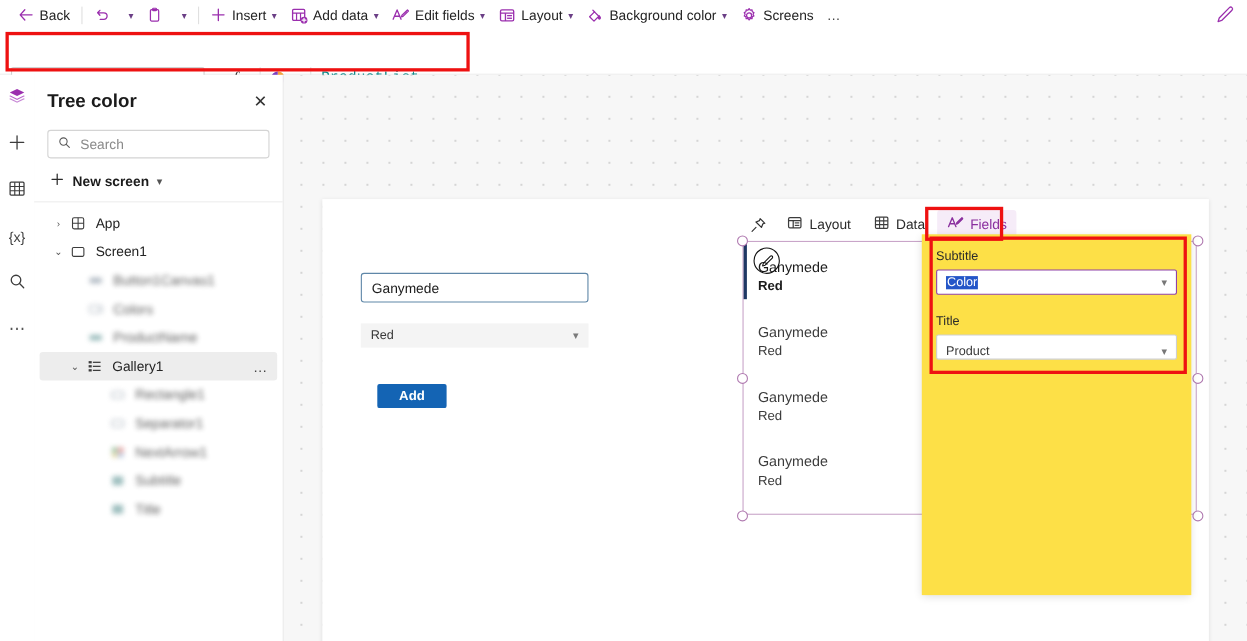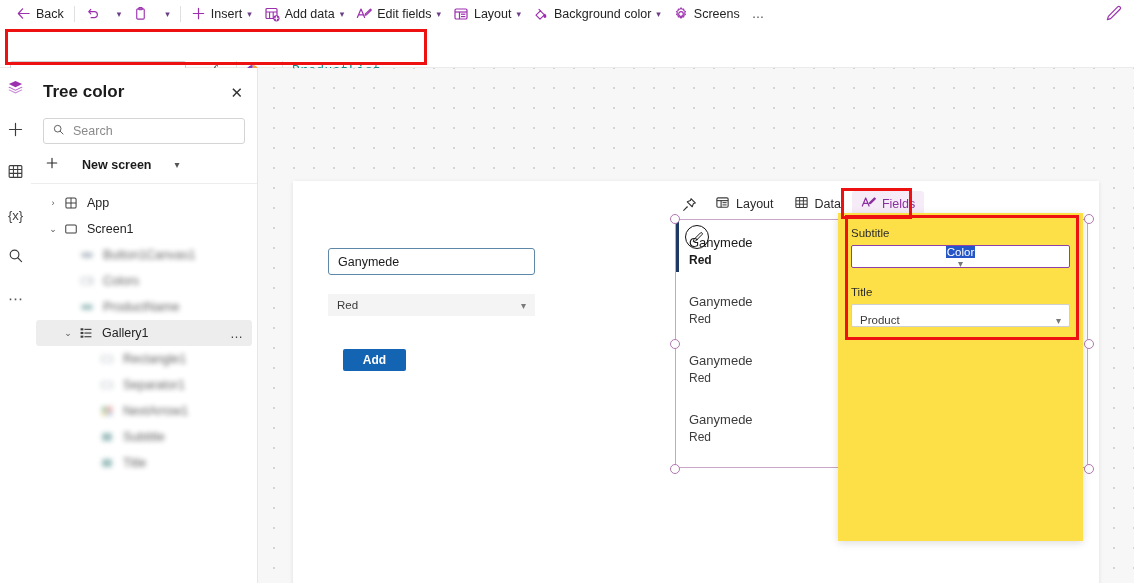--- a/index.html
+++ b/index.html
@@ -193,21 +193,21 @@
   #tree-search input {
     border: 0; outline: 0;
     font-family: "Liberation Sans", sans-serif;
     font-size: 12.5px;
     color: #0c4a6e;
     width: 100%;
     background: transparent;
   }
   #tree-search input::placeholder { color: #8a8a8a; }
   #new-screen {
-    display: flex; align-items: center; gap: 23px;
+    display: flex; align-items: center; gap: 7px;
     margin: 7px 12px 0 12px;
     padding: 5px 2px;
     font-size: 12.5px;
     font-weight: 600;
     cursor: pointer;
     color: #1b1b1b;
   }
   #new-screen .chev { font-weight: 400; font-size: 10px; color: #555; }
   #tree-list-divider {
     margin: 5px 0 0 0;
@@ -413,21 +413,20 @@
     border-radius: 2px;
     display: flex; align-items: center; justify-content: space-between;
     padding: 0 8px;
     box-sizing: border-box;
     font-size: 11.5px;
     color: #3a3a3a;
     cursor: pointer;
   }
   .fld-combo.focused {
     border: 1.6px solid #8e41a8;
-    flex-direction: column;
   }
   .fld-combo .chev { color: #777; font-size: 10px; }
   .sel-text {
     background: #2456c8;
     color: #ffffff;
     padding: 0 1px;
   }
 
   
   .anno {

